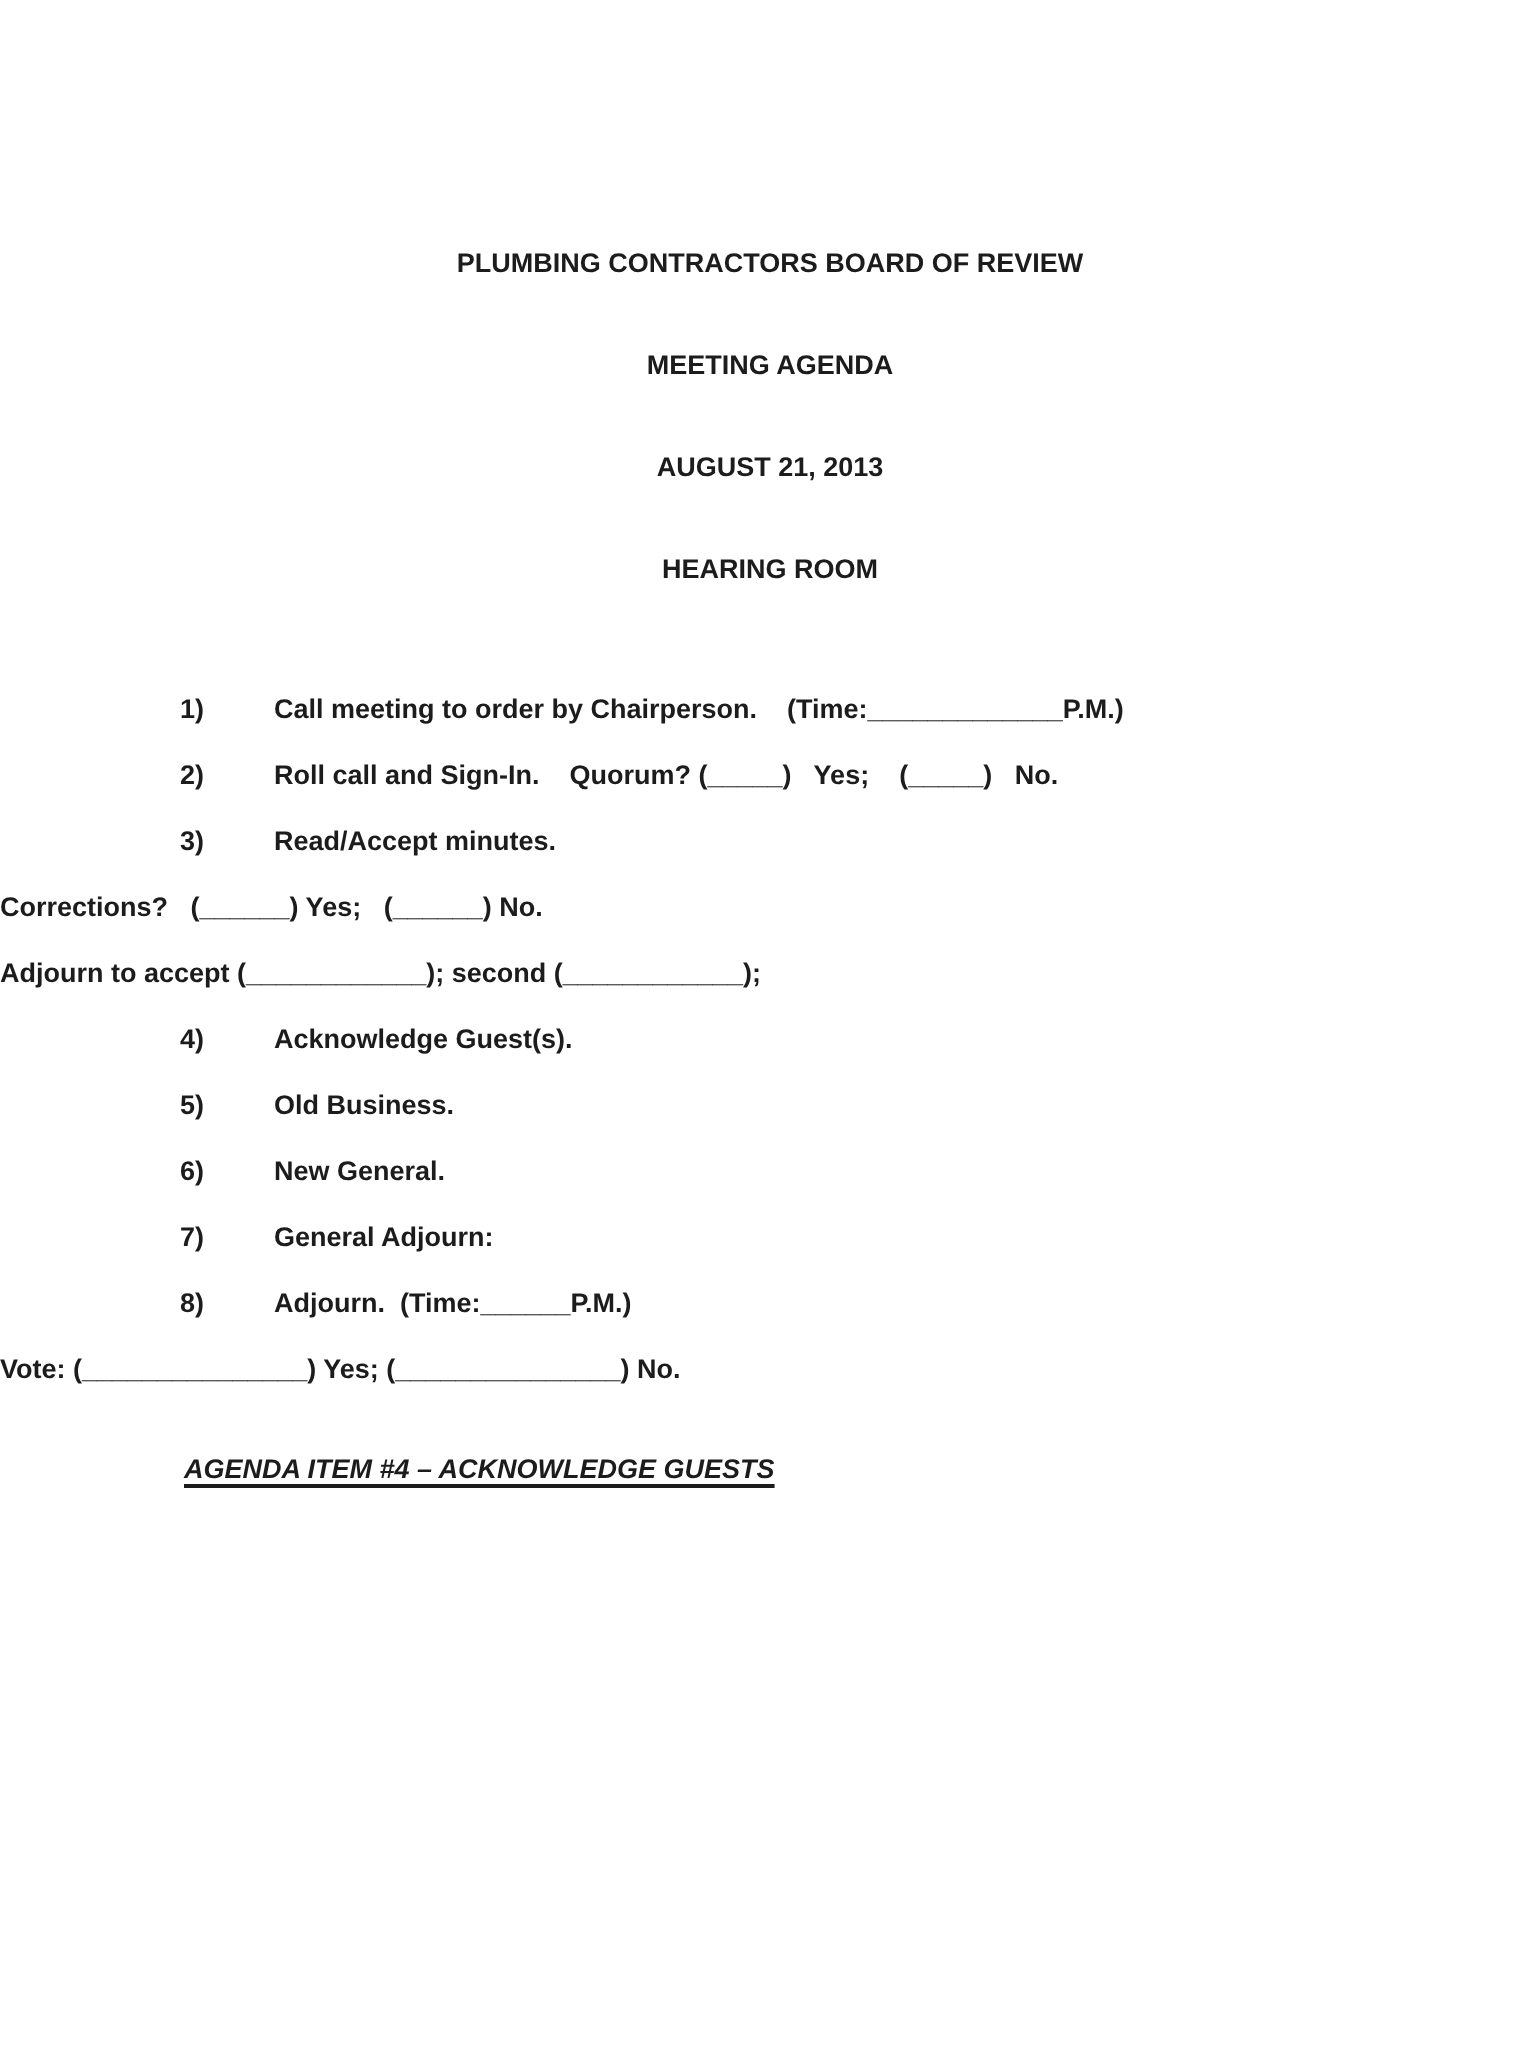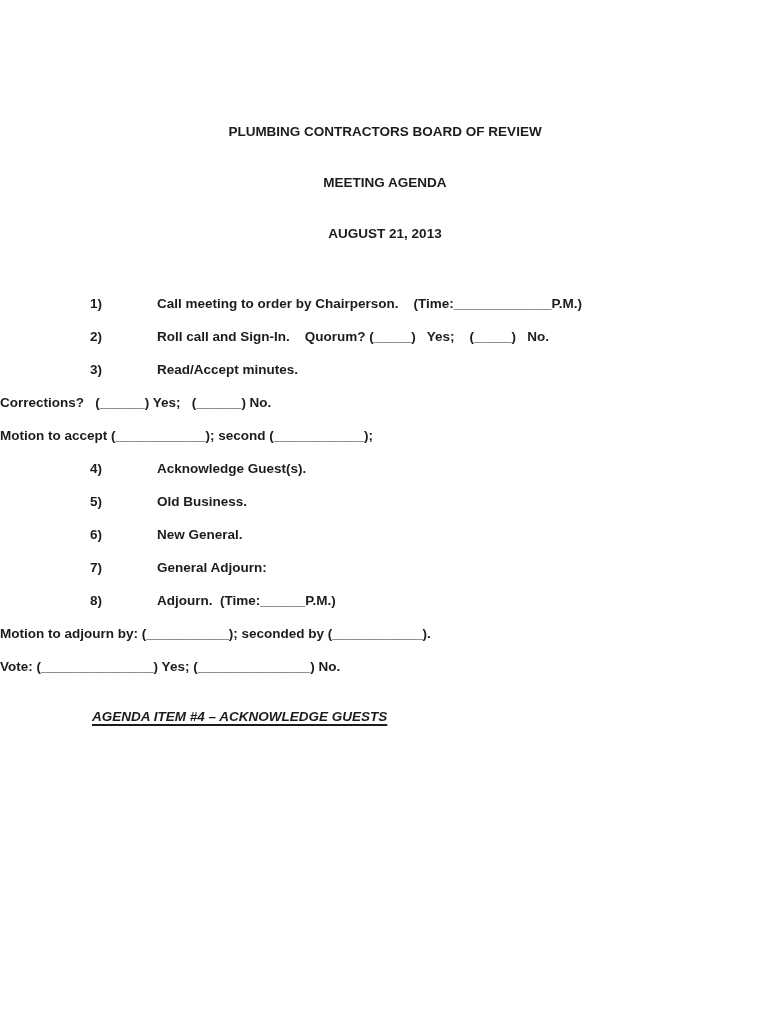--- a/index.html
+++ b/index.html
@@ -37,21 +37,20 @@
     line-height: 17px;
     margin-bottom: 16px;
     white-space: pre-wrap;
   }
   .agenda-num {
     flex: none;
     width: 47px;
   }
   .agenda-txt {
     flex: 1;
-    margin-left: 20px;
   }
   .agenda-sub {
     margin-right: 40px;
     line-height: 17px;
     margin-bottom: 16px;
     white-space: pre-wrap;
   }
   .section-heading {
     margin-left: 92px;
     margin-top: 33px;
@@ -66,40 +65,41 @@
 </head>
 <body>
 
 <div class="page">
   <div class="doc">
 
     <div class="doc-header">
       <div>PLUMBING CONTRACTORS BOARD OF REVIEW</div>
       <div>MEETING AGENDA</div>
       <div>AUGUST 21, 2013</div>
+      <div>HEARING ROOM</div>
     </div>
 
     <div class="agenda">
 
       <div class="agenda-row">
         <span class="agenda-num">1)</span>
         <span class="agenda-txt">Call meeting to order by Chairperson.    (Time:_____________P.M.)</span>
       </div>
 
       <div class="agenda-row">
         <span class="agenda-num">2)</span>
         <span class="agenda-txt">Roll call and Sign-In.    Quorum? (_____)   Yes;    (_____)   No.</span>
       </div>
 
       <div class="agenda-row">
         <span class="agenda-num">3)</span>
         <span class="agenda-txt">Read/Accept minutes.</span>
       </div>
       <div class="agenda-sub">Corrections?   (______) Yes;   (______) No.</div>
-      <div class="agenda-sub">Motion to accept (____________); second (____________);</div>
+      <div class="agenda-sub">Adjourn to accept (____________); second (____________);</div>
 
       <div class="agenda-row">
         <span class="agenda-num">4)</span>
         <span class="agenda-txt">Acknowledge Guest(s).</span>
       </div>
 
       <div class="agenda-row">
         <span class="agenda-num">5)</span>
         <span class="agenda-txt">Old Business.</span>
       </div>
@@ -111,21 +111,20 @@
 
       <div class="agenda-row">
         <span class="agenda-num">7)</span>
         <span class="agenda-txt">General Adjourn:</span>
       </div>
 
       <div class="agenda-row">
         <span class="agenda-num">8)</span>
         <span class="agenda-txt">Adjourn.  (Time:______P.M.)</span>
       </div>
-      <div class="agenda-sub">Motion to adjourn by: (___________); seconded by (____________).</div>
       <div class="agenda-sub">Vote: (_______________) Yes; (_______________) No.</div>
 
     </div>
 
     <div class="section-heading">AGENDA ITEM #4 – ACKNOWLEDGE GUESTS</div>
 
   </div>
 </div>
 
 </body></html>

